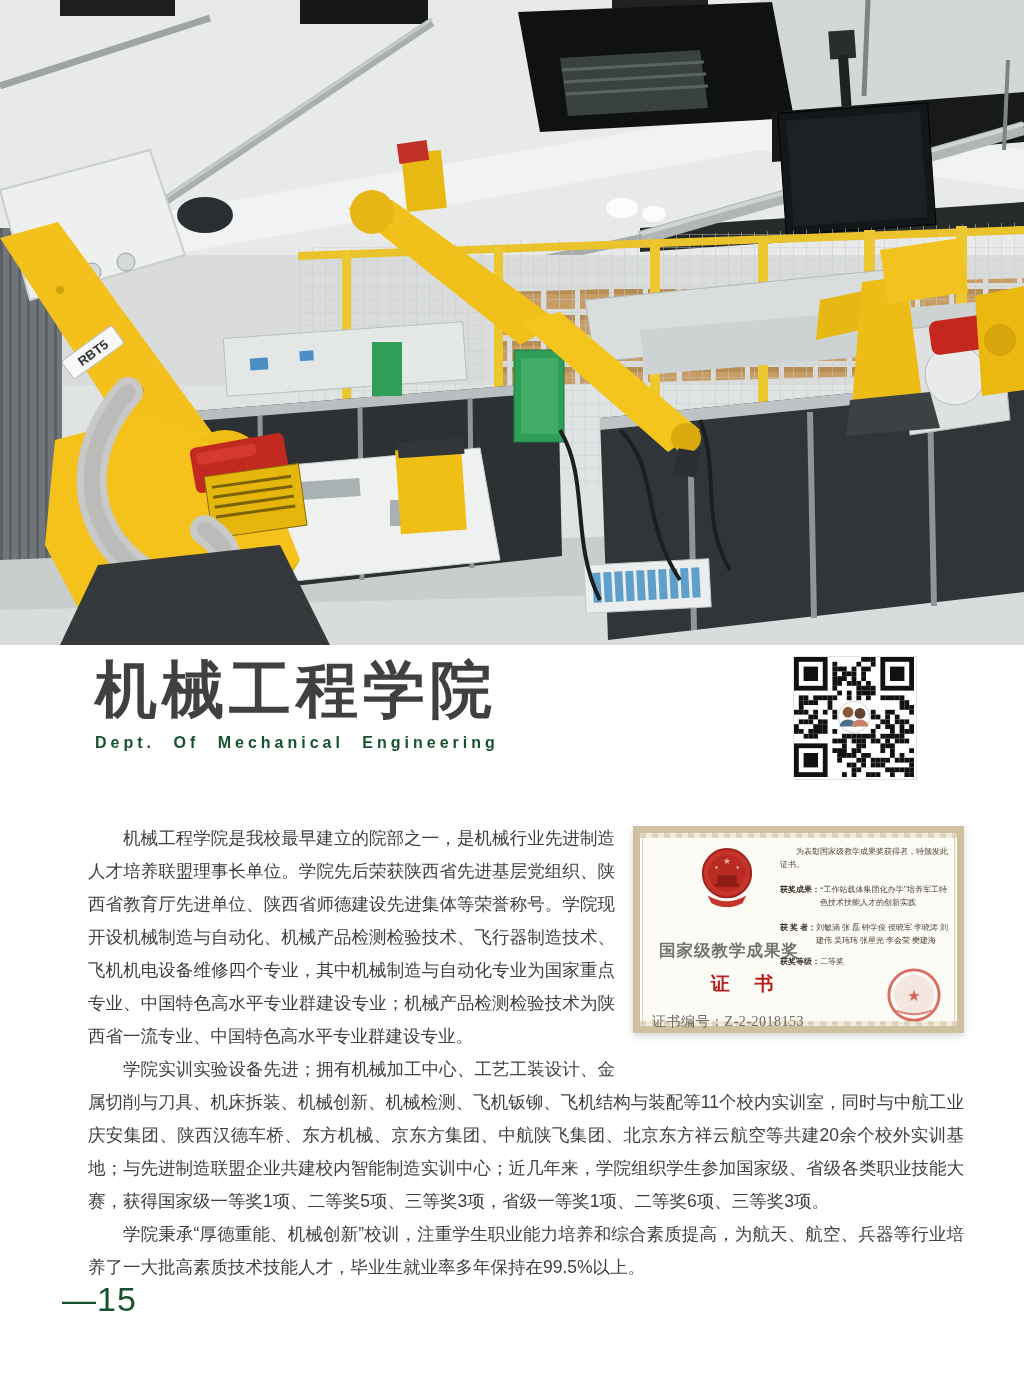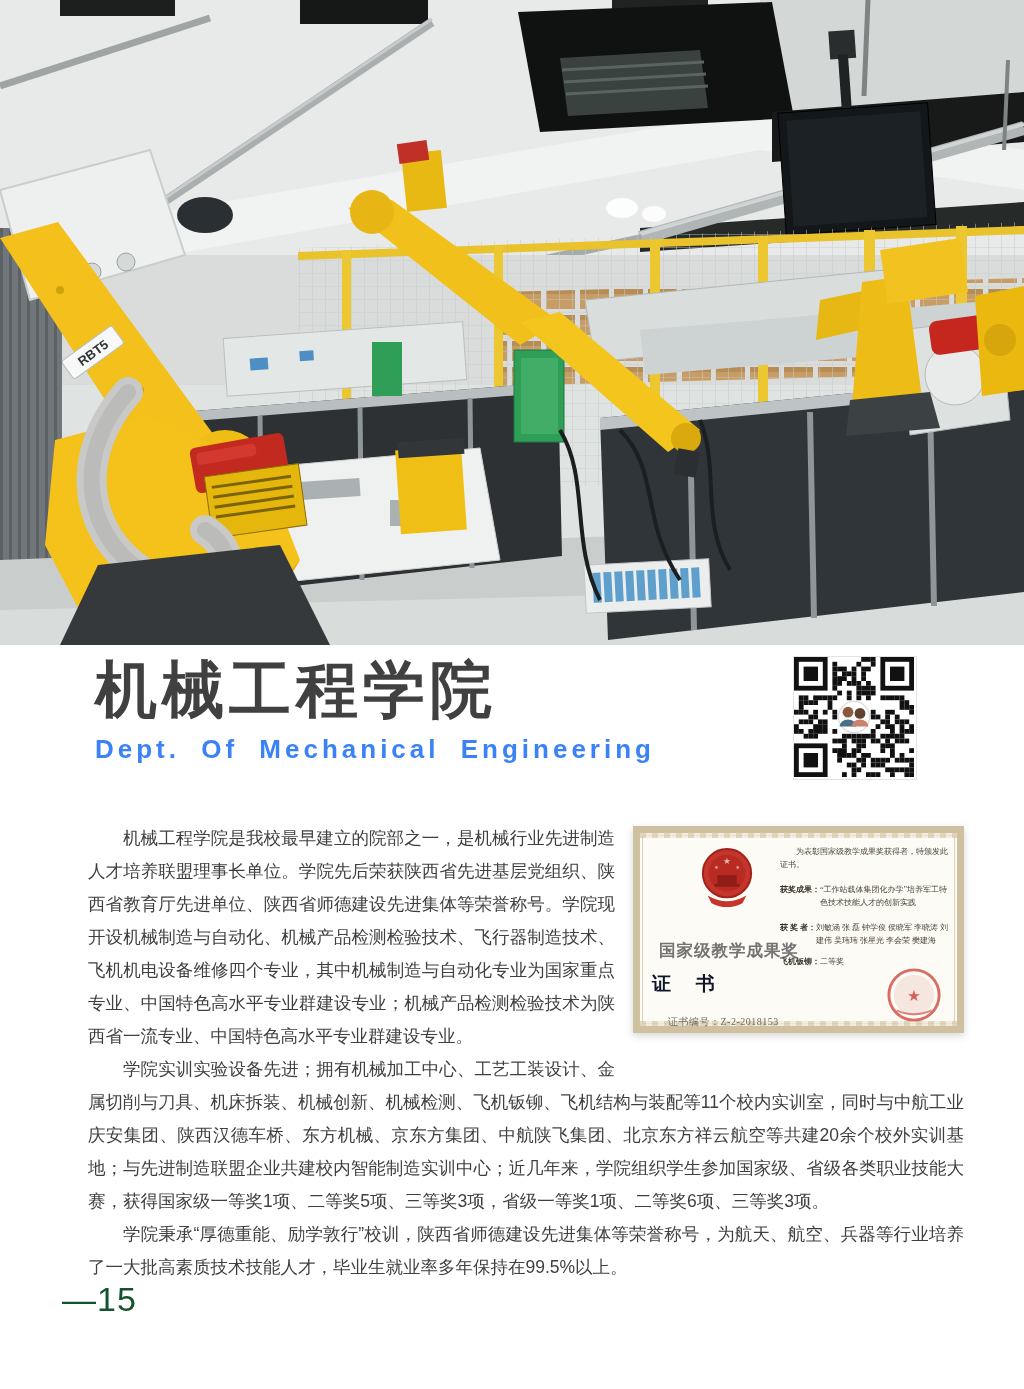--- a/index.html
+++ b/index.html
@@ -4,44 +4,44 @@
 <style>
   html,body{margin:0;padding:0;background:#ffffff;}
   .page{position:relative;width:1024px;height:1389px;background:#ffffff;overflow:hidden;
         font-family:"Liberation Sans","DejaVu Sans",sans-serif;color:#404040;}
   
   .hero{position:absolute;left:0;top:0;width:1024px;height:645px;}
   .hero svg{display:block;width:1024px;height:645px;}
   
   .title-block{position:absolute;left:95px;top:656px;}
   .title-cn{font-size:62px;font-weight:bold;color:#404040;letter-spacing:5px;line-height:1.1;}
-  .title-en{margin-top:10px;font-size:26px;font-weight:bold;color:#3b82f6;letter-spacing:4px;word-spacing:10px;}
+  .title-en{margin-top:10px;font-size:16px;font-weight:bold;color:#14532d;letter-spacing:4px;word-spacing:10px;}
   
   .qr-block{position:absolute;left:770px;top:656px;width:170px;text-align:center;}
   .qr-box{width:122px;height:122px;margin:0 auto;background:#fff;border:1px solid #e3e3e3;}
   .qr-box svg{display:block;width:120px;height:120px;}
   .qr-caption{margin-top:7px;font-size:15px;color:#4a4a4a;line-height:22px;}
   
   .content{position:absolute;left:88px;top:822px;width:876px;font-size:17.5px;line-height:33px;
            text-align:justify;color:#3f3f3f;}
   .content p{margin:0;text-indent:2em;}
   
   .cert-wrap{float:right;width:331px;height:207px;margin:4px 0 28px 18px;box-shadow:0 3px 8px rgba(0,0,0,.16);}
   .cert{position:relative;width:317px;height:193px;background:#fcfbf5;border:7px solid #cfc0a0;
         font-family:"Liberation Serif","DejaVu Serif",serif;text-align:left;text-indent:0;}
   .cert .inner-frame{position:absolute;left:2px;top:2px;right:2px;bottom:2px;border:1px solid #ddd0b4;pointer-events:none;}
   .cert .guilloche{position:absolute;left:0;right:0;height:5px;
         background:repeating-linear-gradient(90deg,#d9cdb0 0 6px,#efe9da 6px 12px);opacity:.8;}
   .cert .guilloche.top{top:0;} .cert .guilloche.bottom{bottom:0;}
   .cert-emblem{position:absolute;left:58px;top:14px;width:58px;height:64px;}
   .cert-title{position:absolute;left:6px;top:108px;width:166px;text-align:center;font-size:16.5px;
         font-weight:bold;color:#737373;letter-spacing:1px;line-height:1.2;}
-  .cert-subtitle{position:absolute;left:12px;top:134px;width:166px;text-align:left;font-size:19px;
-        font-weight:bold;color:#0f172a;letter-spacing:10px;}
-  .cert-serial{position:absolute;left:12px;top:172px;font-size:10px;color:#6e6a60;letter-spacing:.5px;margin-left:16px;}
+  .cert-subtitle{position:absolute;left:24px;top:134px;width:166px;text-align:center;font-size:19px;
+        font-weight:bold;color:#b91c1c;letter-spacing:10px;}
+  .cert-serial{position:absolute;left:12px;top:172px;font-size:14px;color:#6e6a60;letter-spacing:.5px;}
   .cert-right{position:absolute;left:140px;top:12px;width:168px;font-size:8px;line-height:13px;color:#4a4439;}
   .cert-right .intro{text-indent:2em;margin-bottom:3px;}
   .cert-row{display:flex;margin-bottom:2px;margin-top:12px;}
   .cert-row .lab{font-weight:bold;white-space:nowrap;color:#3a352b;}
   .cert-row .val{flex:1;}
   .cert-row.grade{margin-top:8px;}
   .cert-seal{position:absolute;right:14px;bottom:2px;width:58px;height:58px;opacity:.9;}
   
   .page-number{position:absolute;left:62px;top:1280px;font-size:34px;color:#14532d;letter-spacing:1px;}
 </style>
@@ -485,34 +485,34 @@
           <div class="intro">为表彰国家级教学成果奖获得者，特颁发此证书。</div>
           <div class="cert-row">
             <span class="lab">获奖成果：</span>
             <span class="val">“工作站载体集团化办学”培养军工特色技术技能人才的创新实践</span>
           </div>
           <div class="cert-row">
             <span class="lab">获 奖 者：</span>
             <span class="val">刘敏涵 张 磊 钟学俊 侯晓军 李晓涛 刘建伟 吴玮玮 张星光 李会荣 樊建海</span>
           </div>
           <div class="cert-row grade">
-            <span class="lab">飞机钣铆：</span>
+            <span class="lab">获奖等级：</span>
             <span class="val">二等奖</span>
           </div>
         </div>
 
         <svg class="cert-seal" viewBox="0 0 60 60">
           <circle cx="30" cy="30" r="26" fill="none" stroke="#cf4237" stroke-width="3" opacity="0.85"></circle>
           <circle cx="30" cy="30" r="21" fill="#cf4237" opacity="0.12"></circle>
           <text x="30" y="36" text-anchor="middle" font-size="16" fill="#cf4237" opacity="0.9">★</text>
           <path d="M12,46 Q30,54 48,46" stroke="#cf4237" stroke-width="2" fill="none" opacity="0.7"></path>
         </svg>
       </div>
     </div>
 
     <p>机械工程学院是我校最早建立的院部之一，是机械行业先进制造人才培养联盟理事长单位。学院先后荣获陕西省先进基层党组织、陕西省教育厅先进单位、陕西省师德建设先进集体等荣誉称号。学院现开设机械制造与自动化、机械产品检测检验技术、飞行器制造技术、飞机机电设备维修四个专业，其中机械制造与自动化专业为国家重点专业、中国特色高水平专业群建设专业；机械产品检测检验技术为陕西省一流专业、中国特色高水平专业群建设专业。</p>
     <p>学院实训实验设备先进；拥有机械加工中心、工艺工装设计、金属切削与刀具、机床拆装、机械创新、机械检测、飞机钣铆、飞机结构与装配等11个校内实训室，同时与中航工业庆安集团、陕西汉德车桥、东方机械、京东方集团、中航陕飞集团、北京东方祥云航空等共建20余个校外实训基地；与先进制造联盟企业共建校内智能制造实训中心；近几年来，学院组织学生参加国家级、省级各类职业技能大赛，获得国家级一等奖1项、二等奖5项、三等奖3项，省级一等奖1项、二等奖6项、三等奖3项。</p>
-    <p>学院秉承“厚德重能、励学敦行”校训，陕西省师德建设先进集体等荣誉称号，为航天、航空、兵器等行业培养了一大批高素质技术技能人才，毕业生就业率多年保持在99.5%以上。</p>
+    <p>学院秉承“厚德重能、机械创新”校训，注重学生职业能力培养和综合素质提高，为航天、航空、兵器等行业培养了一大批高素质技术技能人才，毕业生就业率多年保持在99.5%以上。</p>
   </div>
 
   <div class="page-number">—15</div>
 
 </div>
 
 </body></html>

